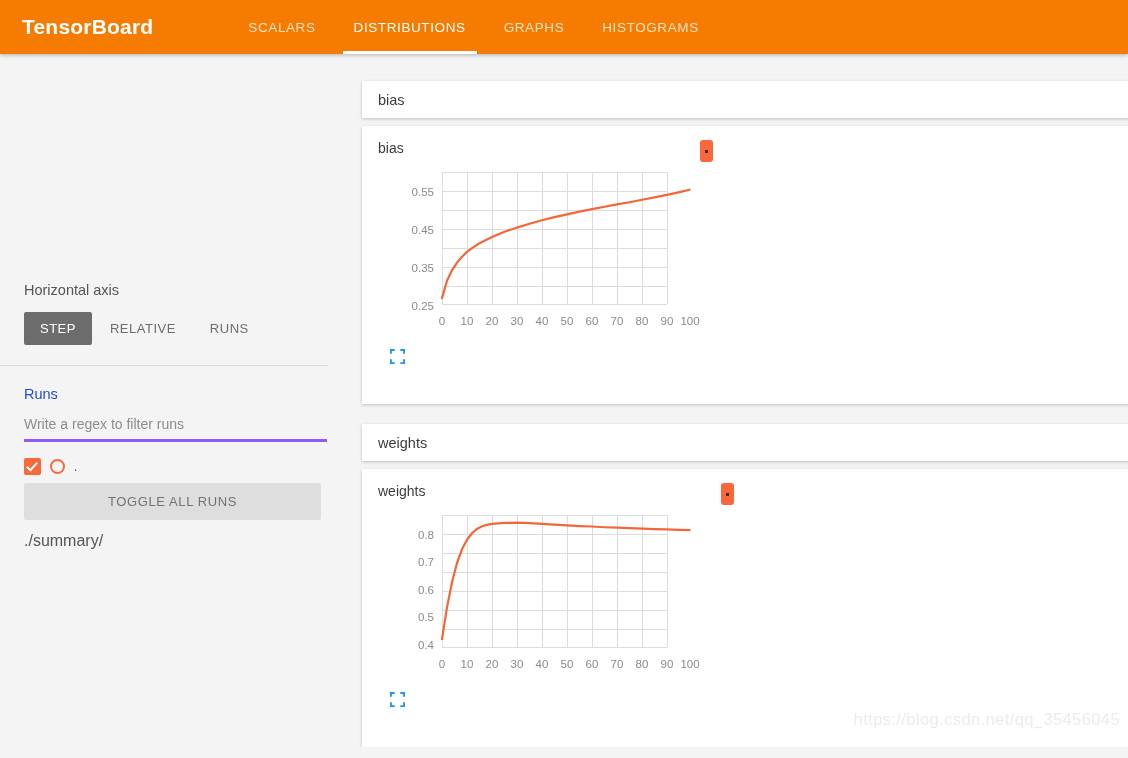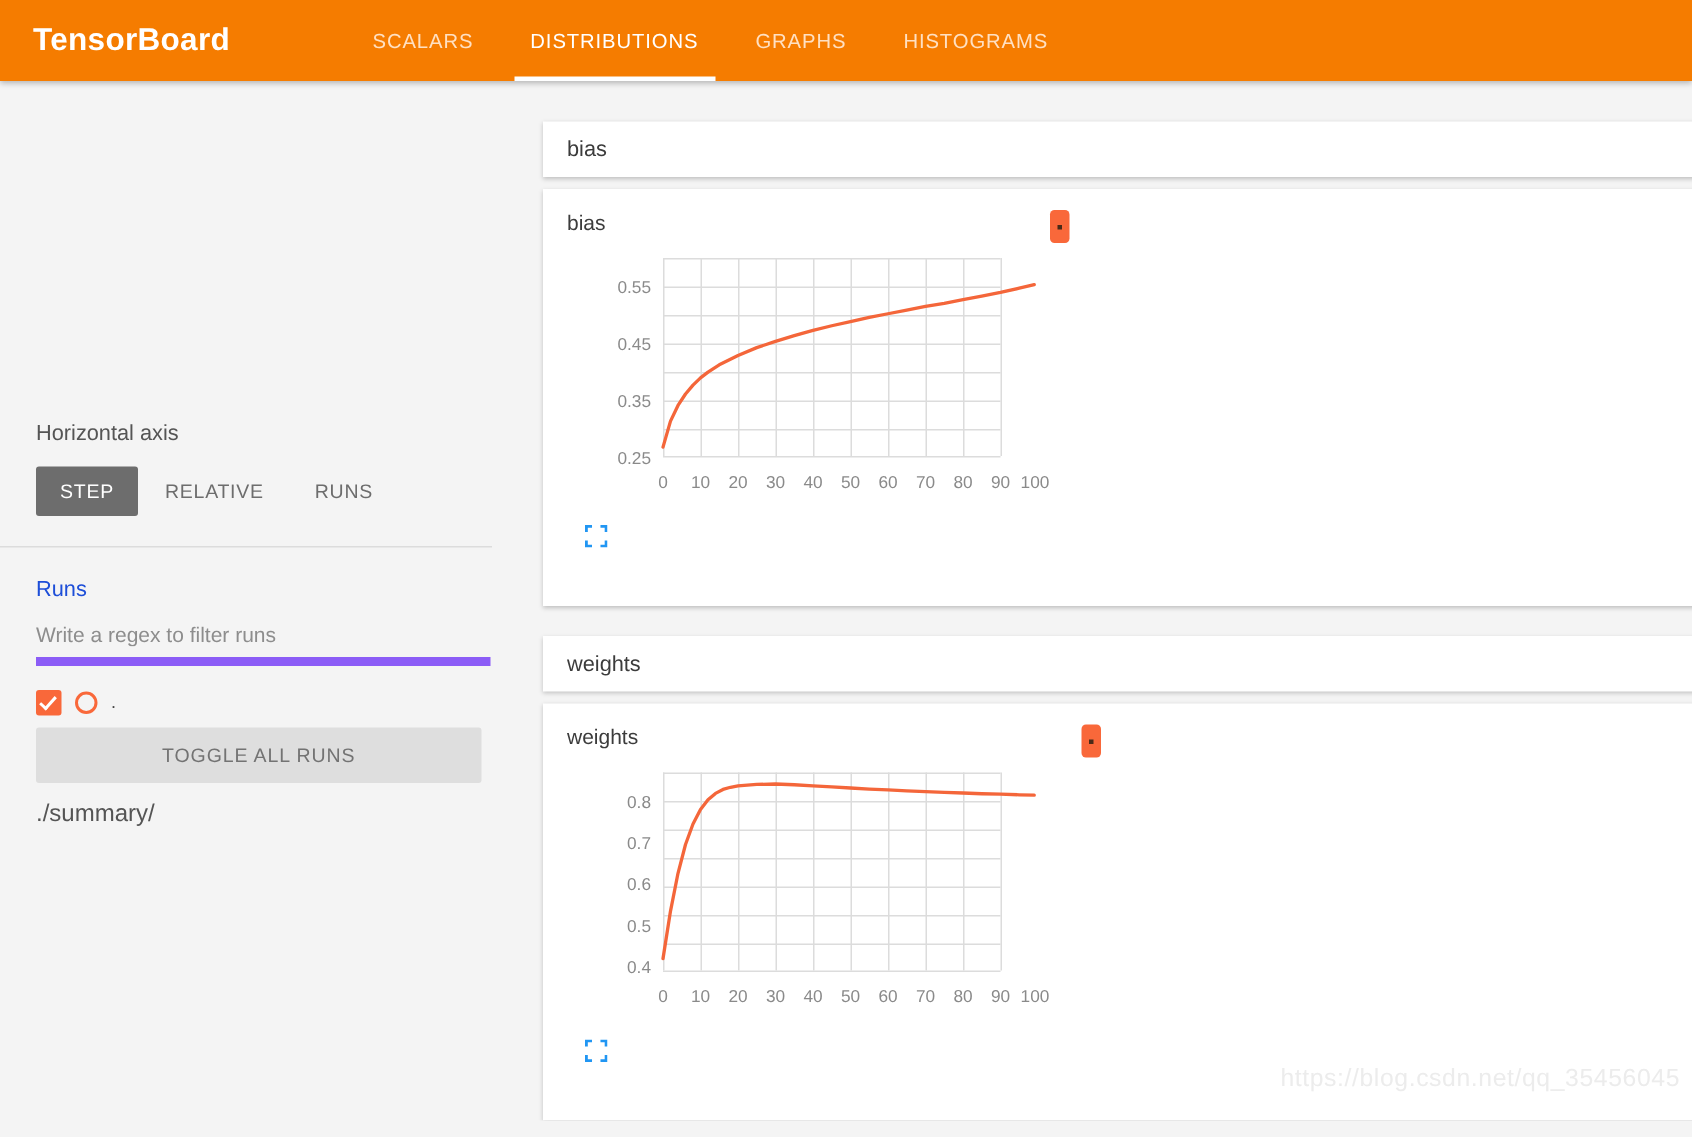--- a/index.html
+++ b/index.html
@@ -121,21 +121,21 @@
     margin: 8px 24px 0 0;
   }
   .runs-label {
     font-size: 14.5px;
     color: #1d4ed8;
     margin-bottom: 8px;
   }
   .regex-input {
     width: 303px;
     border: none;
-    border-bottom: 6px solid #8b5cf6;
+    border-bottom: 3px solid #8b5cf6;
     background: transparent;
     font-size: 14px;
     color: #333333;
     padding: 6px 0 7px 0;
     outline: none;
     font-family: inherit;
   }
   .regex-input::placeholder {
     color: #8d8d8d;
   }

